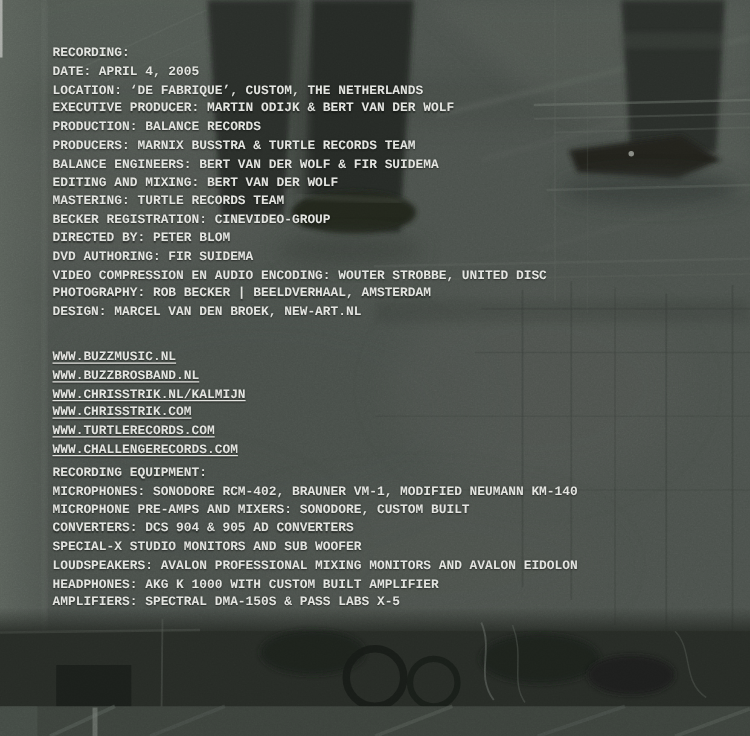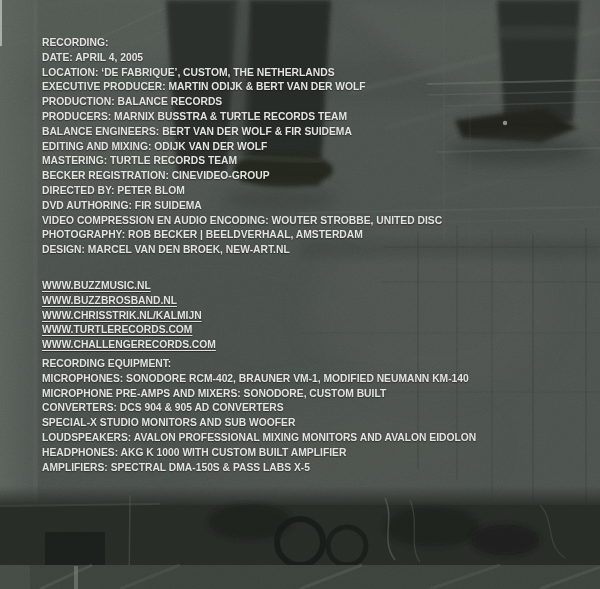--- a/index.html
+++ b/index.html
@@ -1,19 +1,19 @@
 <!DOCTYPE html>
 <html><head>
 <meta charset="utf-8">
 <style>
   html,body{margin:0;padding:0;background:#222;}
   .page{
     position:relative;width:600px;height:589px;overflow:hidden;
     background:#8b5cf6;
-    font-family:Liberation Sans, sans-serif;
+    font-family:Liberation Mono, monospace;
   }
   .bg{position:absolute;left:0;top:0;width:600px;height:589px;display:block;}
   .credits{
     position:absolute;left:42px;top:36px;width:548px;
     font-size:10.3px;font-weight:bold;line-height:14.8px;
     color:#e3e4e0;letter-spacing:0px;
     text-shadow:0 1px 1px rgba(10,14,10,0.45), 0 0 2px rgba(20,24,20,0.25);
     white-space:nowrap;
   }
   .line{height:14.8px;}
@@ -163,34 +163,35 @@
   <div class="credits">
 
     <div class="block">
       <div class="line">RECORDING:</div>
       <div class="line">DATE: APRIL 4, 2005</div>
       <div class="line">LOCATION: ‘DE FABRIQUE’, CUSTOM, THE NETHERLANDS</div>
       <div class="line">EXECUTIVE PRODUCER: MARTIN ODIJK &amp; BERT VAN DER WOLF</div>
       <div class="line">PRODUCTION: BALANCE RECORDS</div>
       <div class="line">PRODUCERS: MARNIX BUSSTRA &amp; TURTLE RECORDS TEAM</div>
       <div class="line">BALANCE ENGINEERS: BERT VAN DER WOLF &amp; FIR SUIDEMA</div>
-      <div class="line">EDITING AND MIXING: ODIJK VAN DER WOLF</div>
+      <div class="line">EDITING AND MIXING: BERT VAN DER WOLF</div>
       <div class="line">MASTERING: TURTLE RECORDS TEAM</div>
       <div class="line">BECKER REGISTRATION: CINEVIDEO-GROUP</div>
       <div class="line">DIRECTED BY: PETER BLOM</div>
       <div class="line">DVD AUTHORING: FIR SUIDEMA</div>
       <div class="line">VIDEO COMPRESSION EN AUDIO ENCODING: WOUTER STROBBE, UNITED DISC</div>
       <div class="line">PHOTOGRAPHY: ROB BECKER | BEELDVERHAAL, AMSTERDAM</div>
       <div class="line">DESIGN: MARCEL VAN DEN BROEK, NEW-ART.NL</div>
     </div>
 
     <div class="block block-websites">
       <div class="line">WWW.BUZZMUSIC.NL</div>
       <div class="line">WWW.BUZZBROSBAND.NL</div>
       <div class="line">WWW.CHRISSTRIK.NL/KALMIJN</div>
+      <div class="line">WWW.CHRISSTRIK.COM</div>
       <div class="line">WWW.TURTLERECORDS.COM</div>
       <div class="line">WWW.CHALLENGERECORDS.COM</div>
     </div>
 
     <div class="block block-equipment">
       <div class="line">RECORDING EQUIPMENT:</div>
       <div class="line">MICROPHONES: SONODORE RCM-402, BRAUNER VM-1, MODIFIED NEUMANN KM-140</div>
       <div class="line">MICROPHONE PRE-AMPS AND MIXERS: SONODORE, CUSTOM BUILT</div>
       <div class="line">CONVERTERS: DCS 904 &amp; 905 AD CONVERTERS</div>
       <div class="line">SPECIAL-X STUDIO MONITORS AND SUB WOOFER</div>

